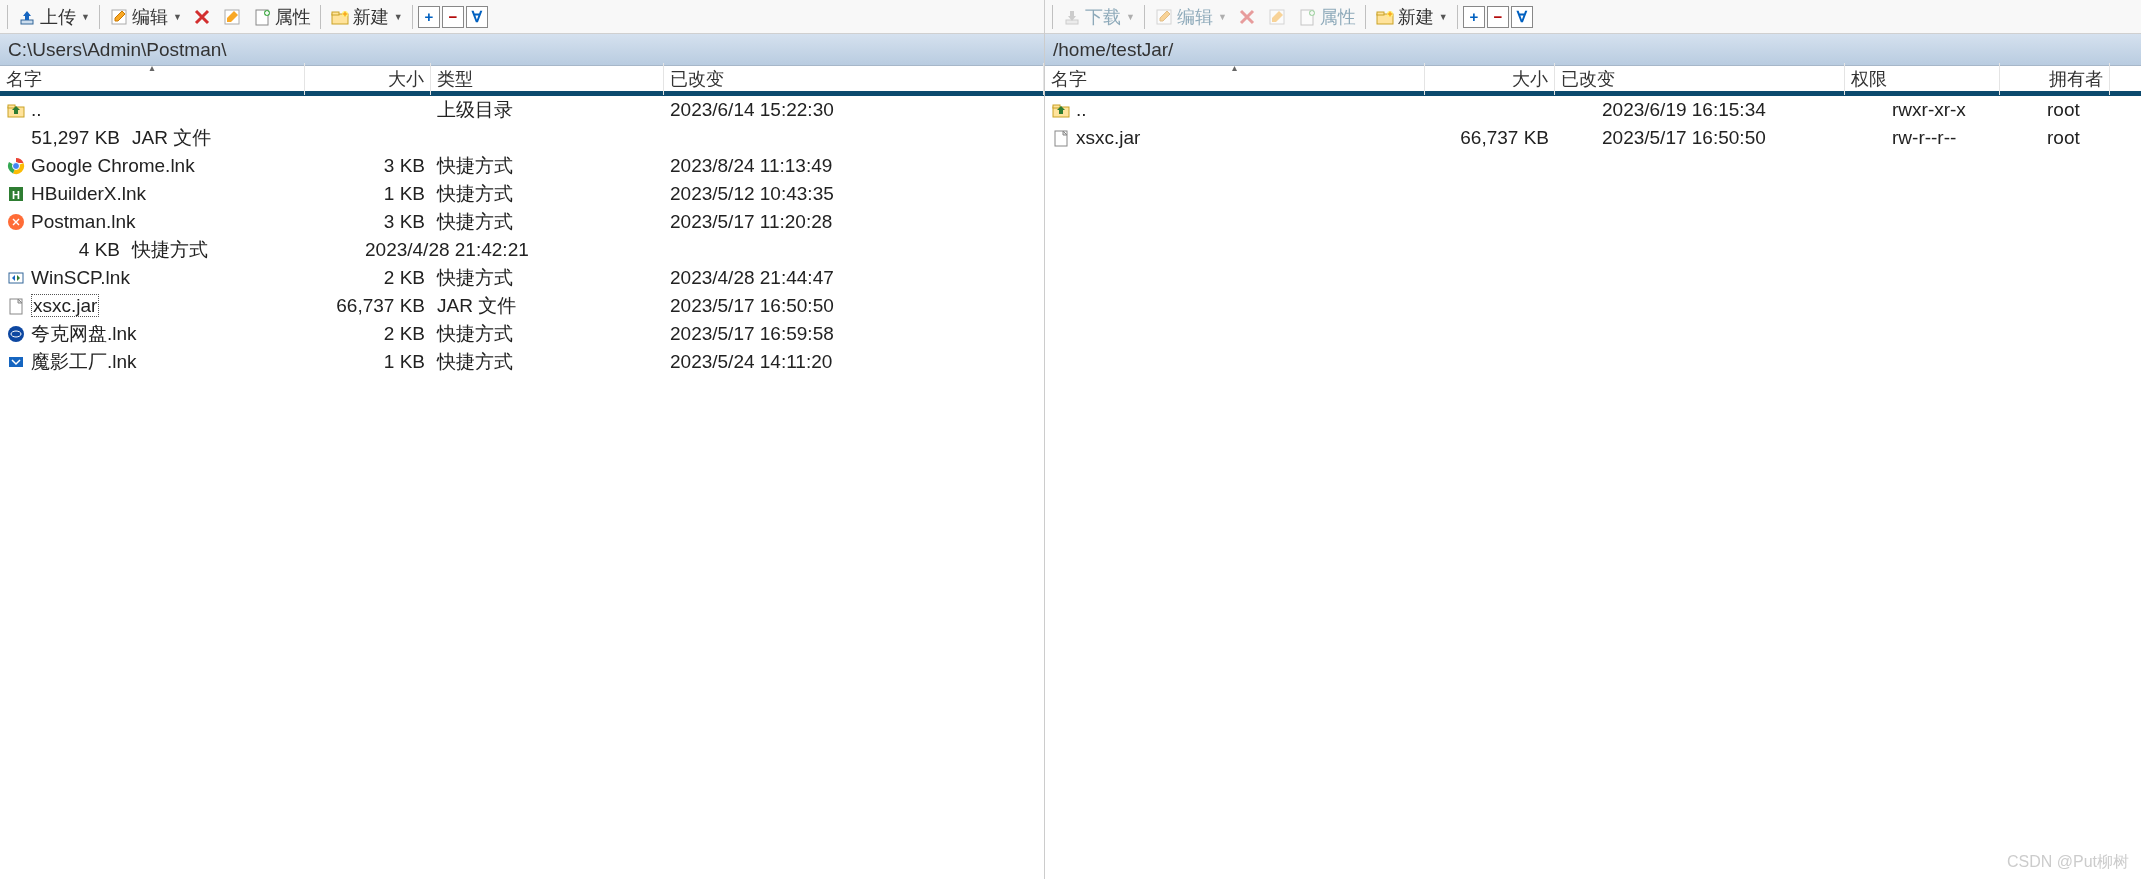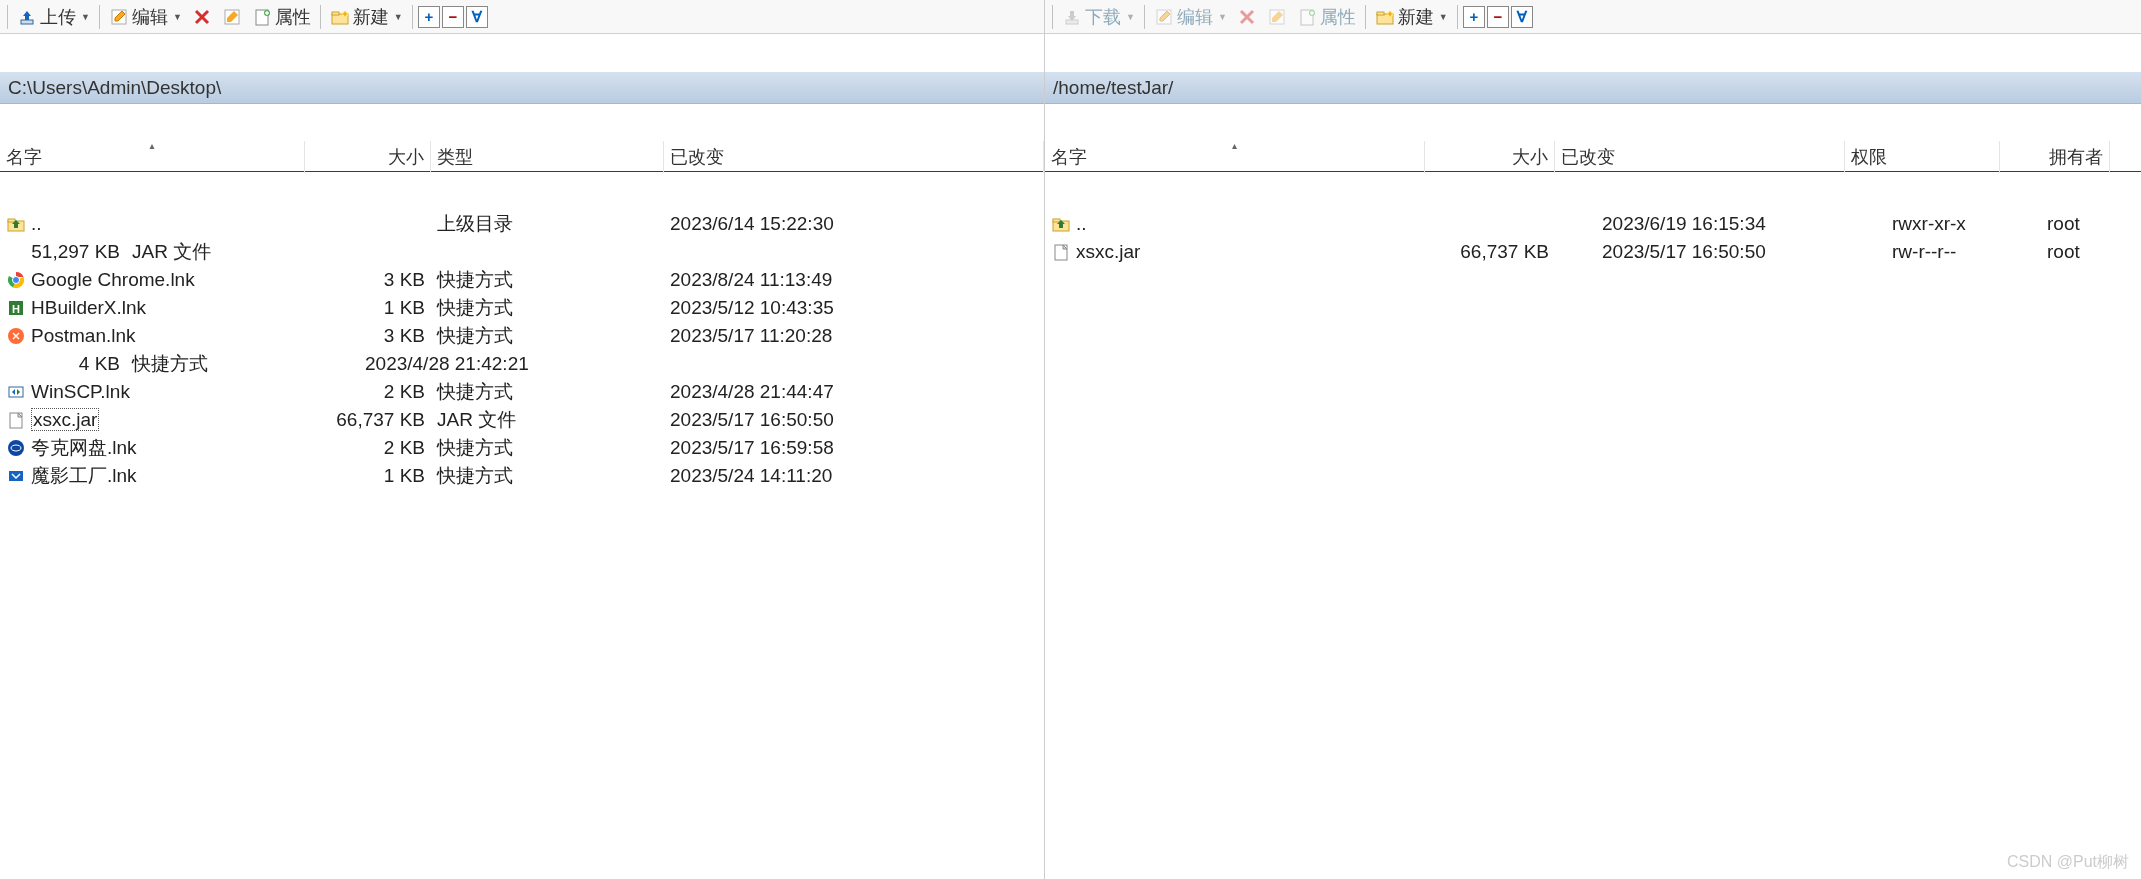--- a/index.html
+++ b/index.html
@@ -1,27 +1,27 @@
 <!DOCTYPE html>
 <html><head>
 <meta charset="utf-8">
 <style>
 * { box-sizing: border-box; margin: 0; padding: 0; }
 body { font-family: "Microsoft YaHei", sans-serif; font-size: 18px; background: #fff; display: flex; height: 879px; width: 2141px; }
-.pane { flex: 1; display: flex; flex-direction: column; border-right: 1px solid #ccc; gap: 38px; }
+.pane { flex: 1; display: flex; flex-direction: column; border-right: 1px solid #ccc; }
 .pane:last-child { border-right: none; }
 .toolbar { display: flex; align-items: center; padding: 3px 4px; border-bottom: 1px solid #d0d0d0; gap: 2px; height: 34px; background: #f8f8f8; }
 .tb-sep { width: 1px; height: 24px; background: #c0c0c0; margin: 0 3px; }
 .tb-btn { display: inline-flex; align-items: center; gap: 3px; padding: 2px 4px; cursor: pointer; }
 .tb-btn.disabled { opacity: 0.45; }
 .tb-label { font-size: 18px; color: #333; }
 .tb-btn.disabled .tb-label { color: #0c4a6e; }
 .drop { font-size: 9px; color: #555; padding-left: 2px; }
 .pathbar { background: linear-gradient(#d5e1ef,#b9cce0); padding: 4px 8px; font-size: 19px; color: #333; border-bottom: 1px solid #a7b7c9; height: 32px; display: flex; align-items: center; }
-.header-row { display: flex; border-bottom: 1px solid #0c4a6e; background: #fff; height: 30px; align-items: center; }
+.header-row { display: flex; border-bottom: 5px solid #0c4a6e; background: #fff; height: 30px; align-items: center; }
 .header-cell { padding: 4px 6px; font-size: 18px; color: #333; border-right: 1px solid #e4e4e4; position: relative; }
 .header-cell .sort { font-size: 10px; color: #666; position: absolute; top: -1px; left: 50%; transform: translateX(-50%); }
 .filelist { flex: 1; overflow: auto; background: #fff; }
 .row { display: flex; align-items: center; height: 28px; }
 .cell { padding: 2px 6px; font-size: 19px; color: #222; white-space: nowrap; overflow: hidden; }
 .c-name { display: flex; align-items: center; gap: 5px; }
 .c-size { text-align: right; }
 .icn { width: 20px; height: 20px; display: inline-flex; align-items: center; justify-content: center; flex-shrink: 0; }
 .icn svg { width: 18px; height: 18px; }
 .sel { border: 1px dotted #555; padding: 0 1px; }
@@ -176,21 +176,21 @@
         </span>
       <span class="tb-label">新建</span>
       <span class="drop">▼</span>
     </span>
     <span class="tb-sep"></span>
     <span class="sq-btn sq-plus">+</span>
     <span class="sq-btn sq-minus">−</span>
     <span class="sq-btn sq-check">∀</span>
   </div>
   <div class="pathbar">
-      <span>C:\Users\Admin\Desktop\</span>
+      <span>C:\Users\Admin\Postman\</span>
     </div>
   <div class="header-row">
     <div class="header-cell h0"><span>名字</span><span class="sort">▴</span></div>
     <div class="header-cell h1">大小</div>
     <div class="header-cell h2">类型</div>
     <div class="header-cell h3">已改变</div>
   </div>
   <div class="filelist" id="left-list">
       <div class="row">
         <div class="cell c0 c-name">

